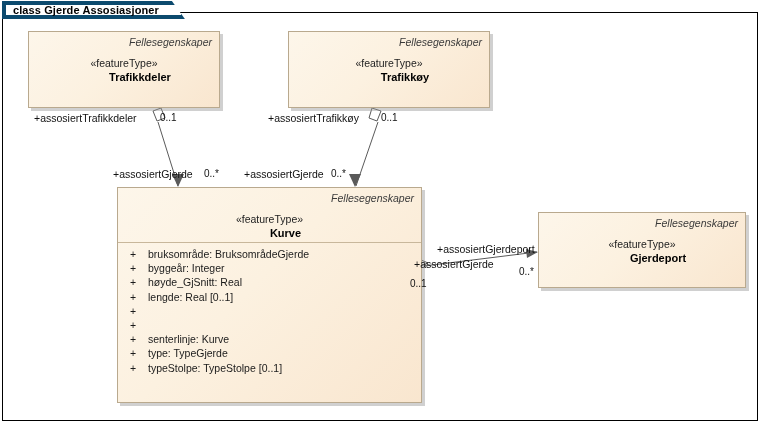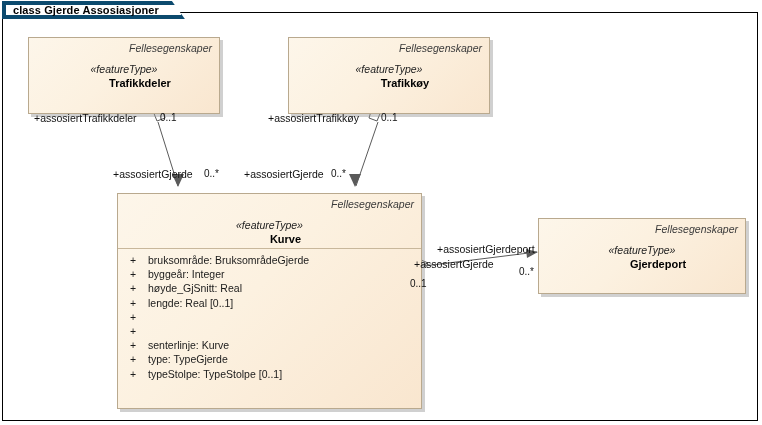--- a/index.html
+++ b/index.html
@@ -39,33 +39,32 @@
   }
 
   
   .cls{
     position:absolute;
     box-sizing:border-box;
     border:1px solid #b9a98e;
     background:linear-gradient(135deg,#fdf6ea 0%,#fcf1e0 45%,#f9e6cf 100%);
     box-shadow:3px 3px 0 0 rgba(150,150,150,.45);
     z-index:3;
-    margin-top:6px;
   }
   .cls .pkg{
     position:absolute;right:7px;top:4px;
     font-style:italic;font-size:10.5px;color:#3a3a3a;
     white-space:nowrap;
   }
   .cls .head{
     text-align:center;
     padding-top:24px;
   }
   .cls .stereo{
-    font-size:10.5px;color:#222;line-height:14px;font-style:italic;
+    font-size:10.5px;color:#222;line-height:14px;
   }
   .cls .cname{
     font-size:11px;font-weight:bold;color:#000;line-height:15px;padding-left:32px;
   }
   .divider{
     position:absolute;left:0;right:0;
     height:0;border-top:1px solid #c8b79b;
   }
   .attrs{
     position:absolute;left:0;right:0;

